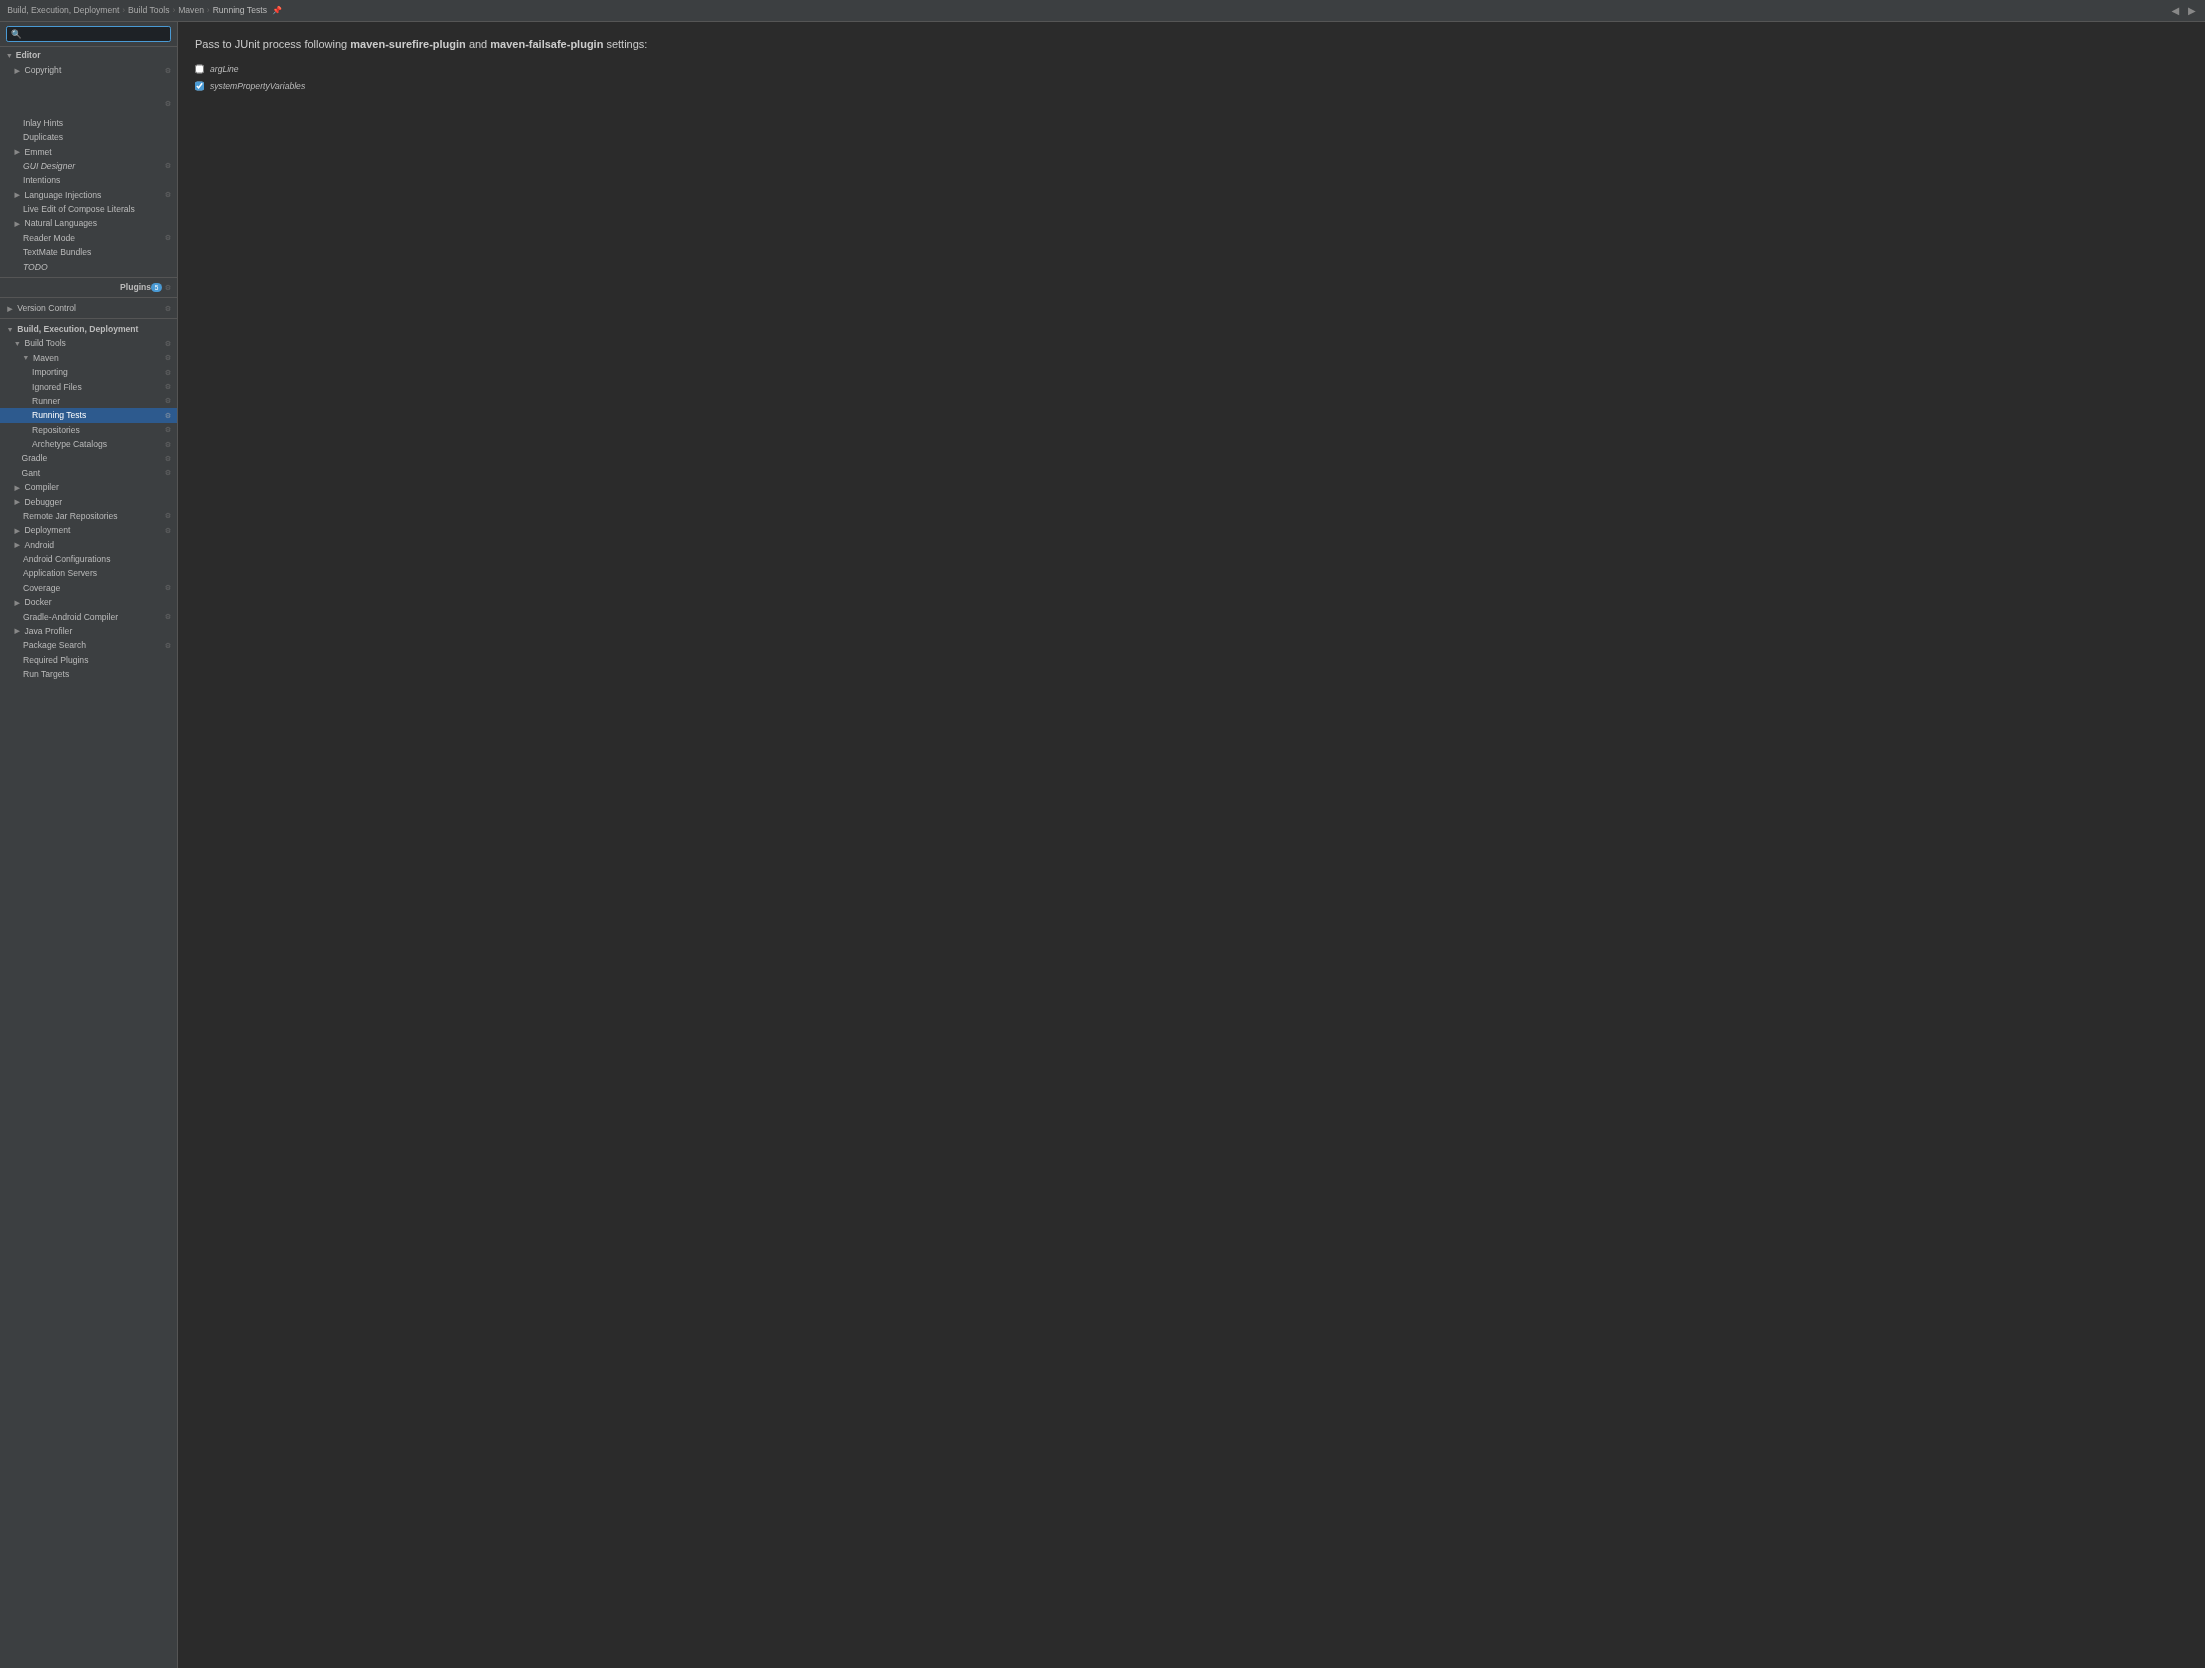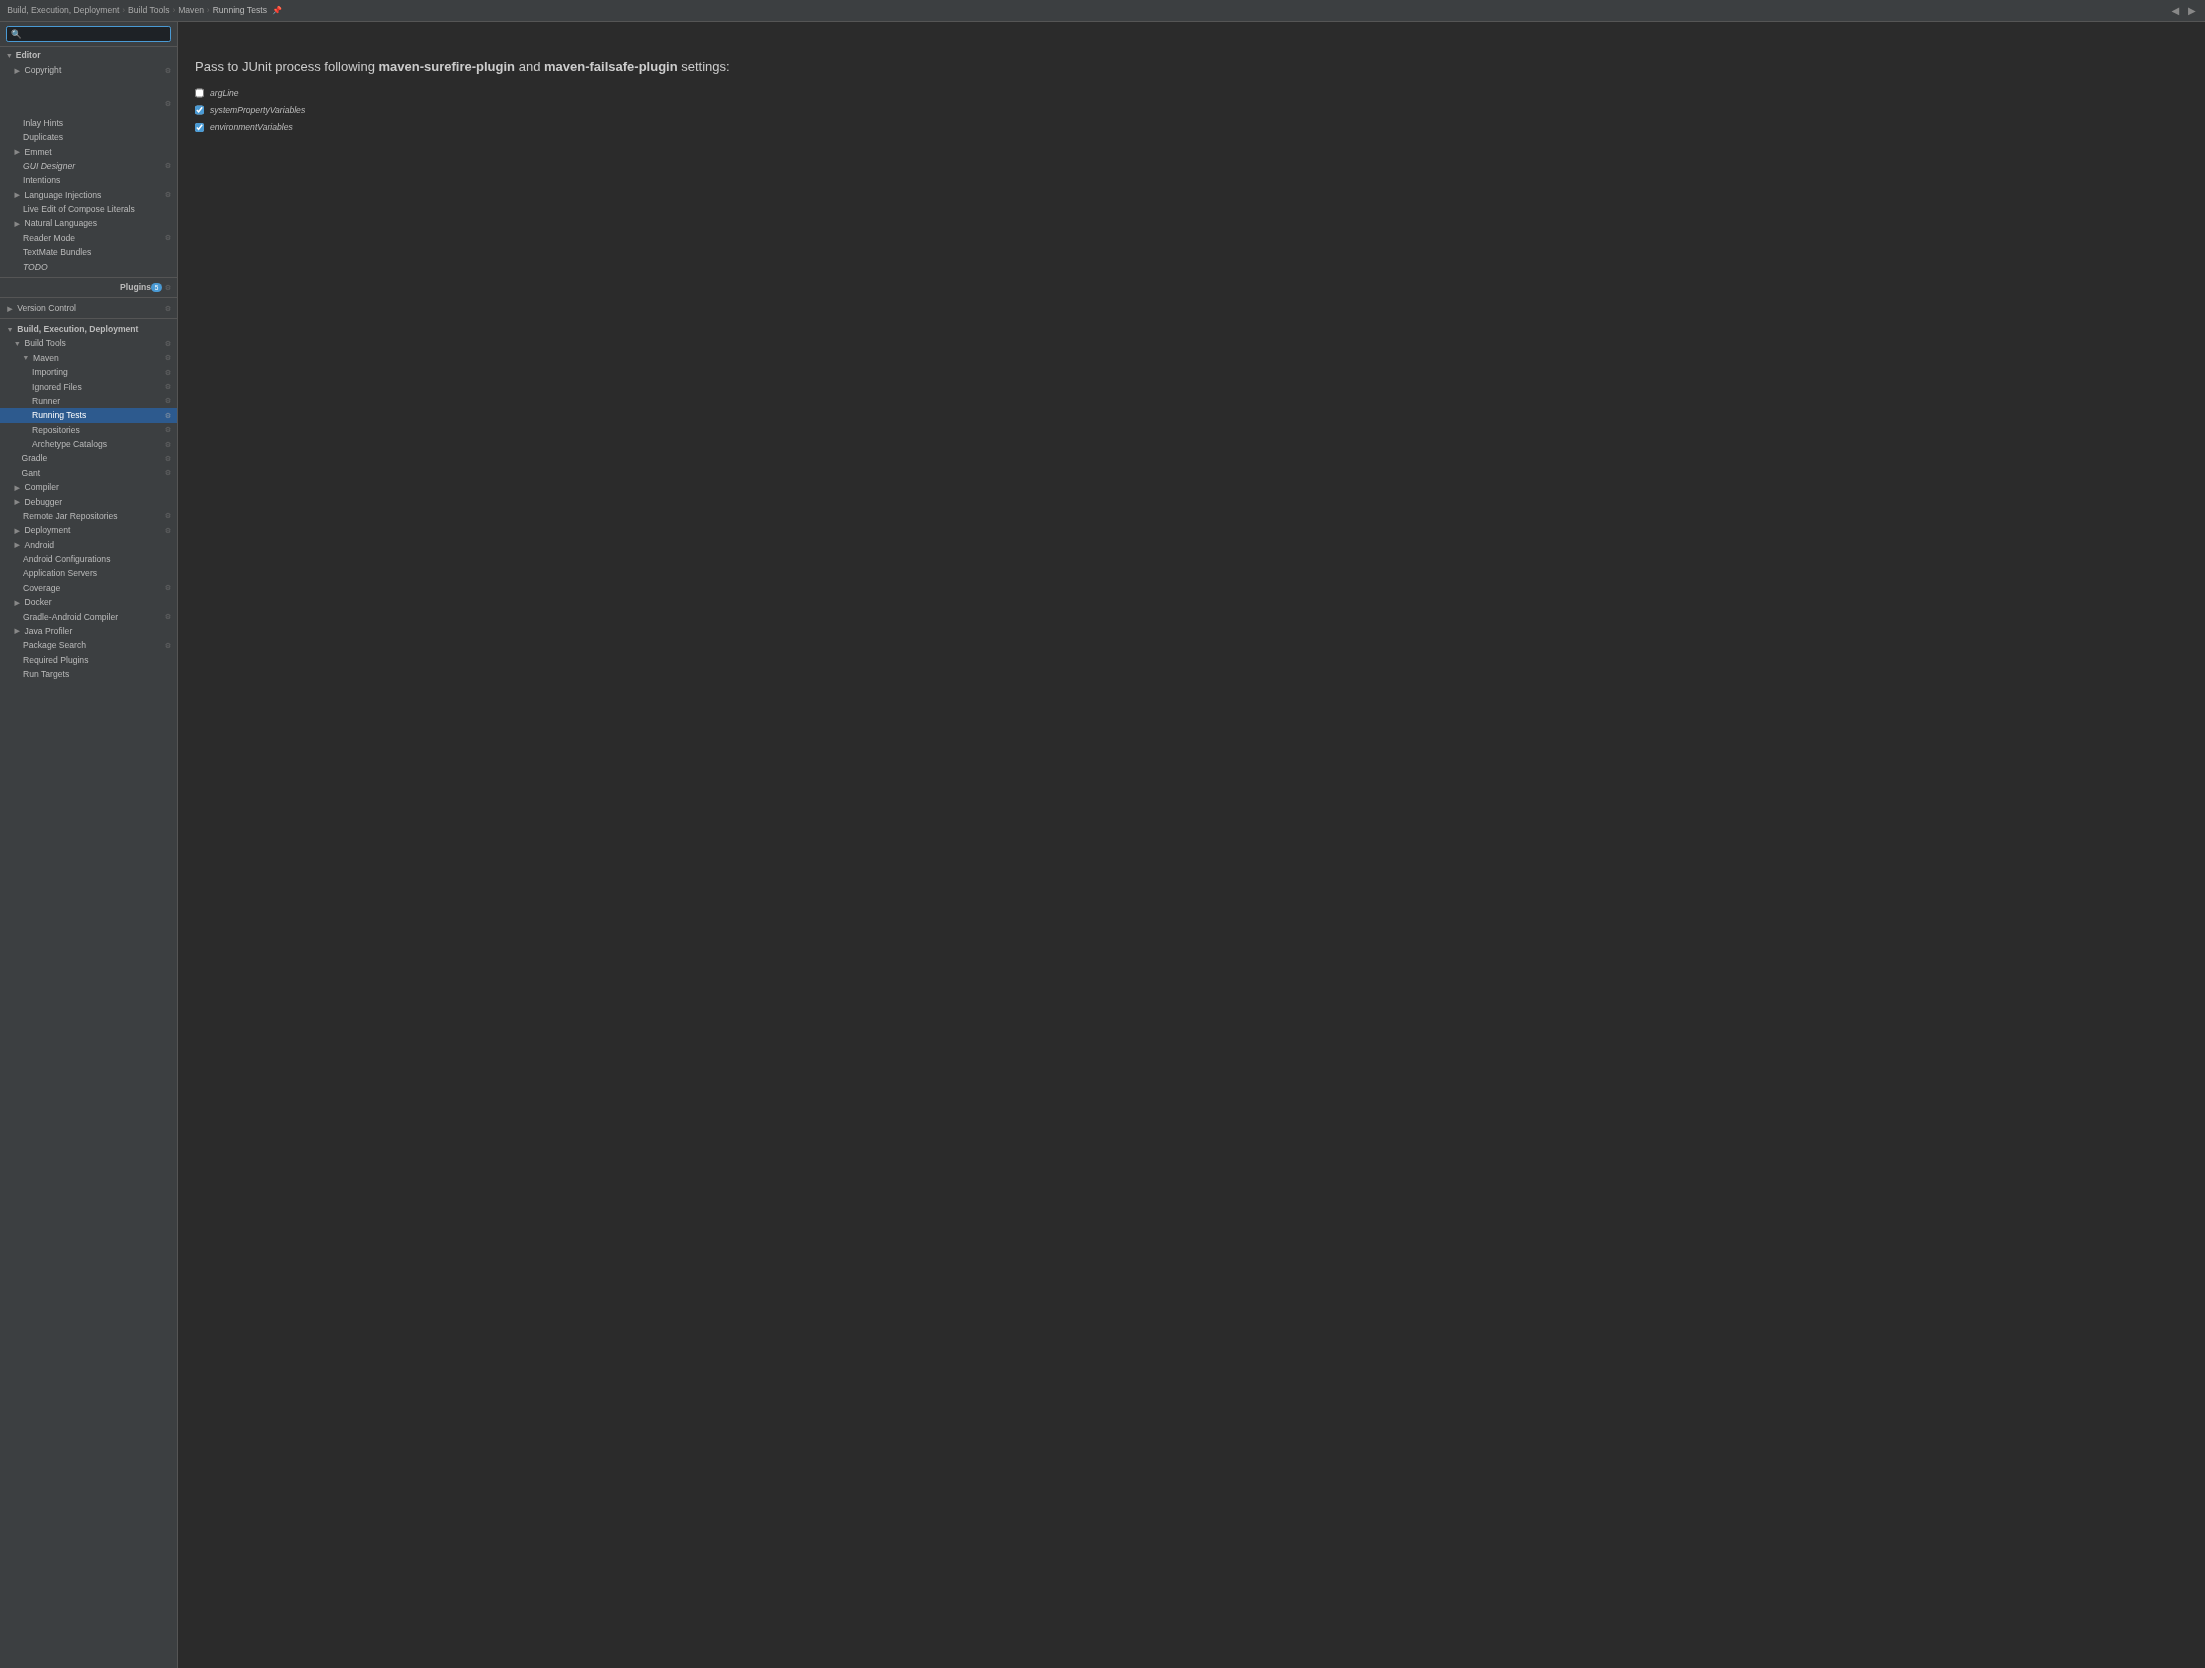--- a/index.html
+++ b/index.html
@@ -158,25 +158,24 @@
 
     
     .content {
       flex: 1;
       background: #2b2b2b;
       padding: 14.4px 17px;
       overflow-y: auto;
     }
 
     .content-title {
-      font-size: 13px;
+      font-size: 11px;
       color: #cccccc;
       margin-bottom: 11.5px;
       line-height: 1.5;
-      margin-top: 21px;
     }
     .content-title strong {
       color: #cccccc;
       font-weight: 600;
     }
 
     .checkbox-row {
       display: flex;
       align-items: center;
       margin-bottom: 7.2px;
@@ -441,20 +440,16 @@
     <div class="checkbox-row">
       <input type="checkbox" id="argLine" style="">
       <label class="checkbox-label" for="argLine">argLine</label>
     </div>
 
     <div class="checkbox-row">
       <input type="checkbox" id="systemPropertyVariables" checked="" style="">
       <label class="checkbox-label" for="systemPropertyVariables">systemPropertyVariables</label>
     </div>
 
-    <div class="checkbox-row">
-      <input type="checkbox" id="environmentVariables" checked="" style="">
-      <label class="checkbox-label" for="environmentVariables">environmentVariables</label>
-    </div>
   </div>
 
 </div>
 
 
 </body></html>

